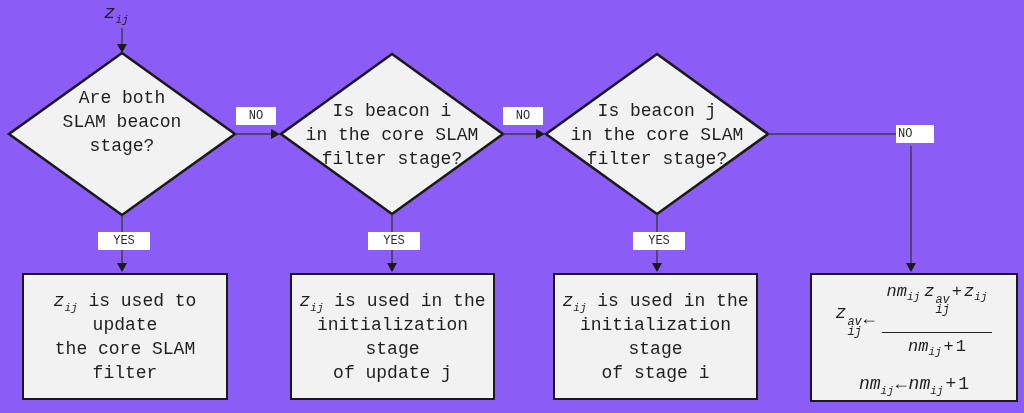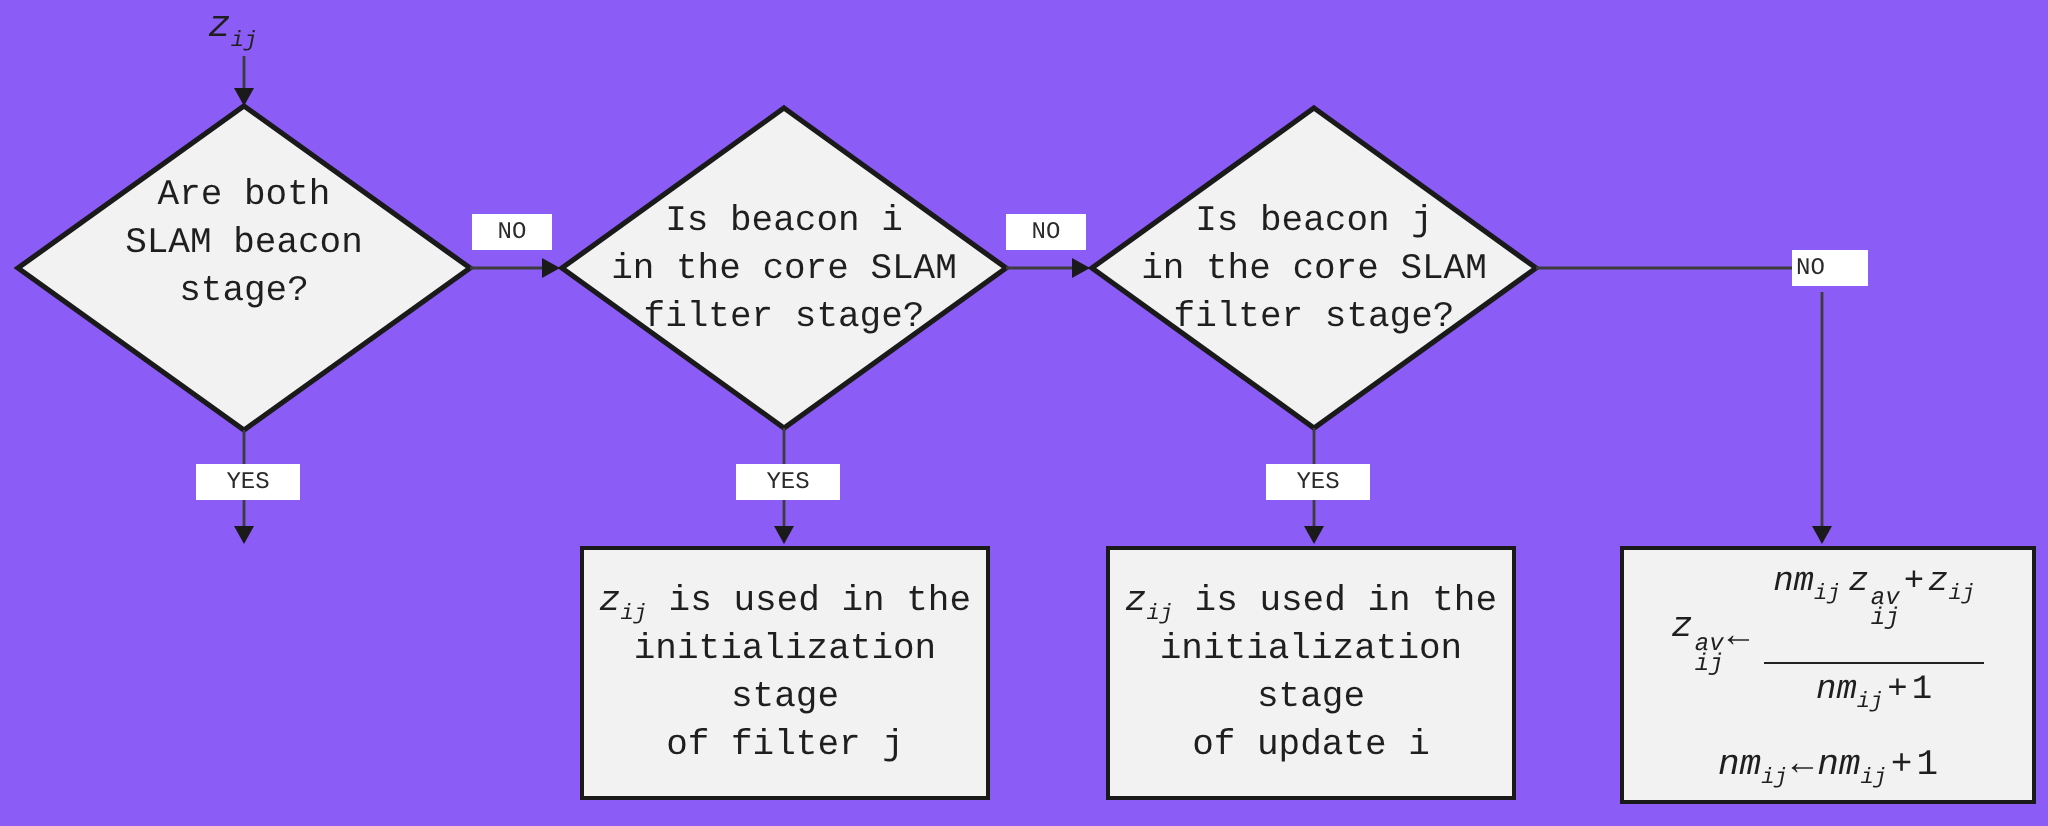--- a/index.html
+++ b/index.html
@@ -90,31 +90,35 @@
     <div>filter stage?</div>
   </div>
 
   <div class="edge-label" style="left:236px;top:107px;width:36px;">NO</div>
   <div class="edge-label" style="left:503px;top:107px;width:36px;">NO</div>
   <div class="edge-label" style="left:896px;top:125px;width:34px;text-align:left;">NO</div>
   <div class="edge-label" style="left:98px;top:232px;width:48px;">YES</div>
   <div class="edge-label" style="left:368px;top:232px;width:48px;">YES</div>
   <div class="edge-label" style="left:633px;top:232px;width:48px;">YES</div>
 
+  <div class="node-box" style="left:22px;top:273px;width:206px;height:127px;">
+    <div><i>z</i><sub>ij</sub><span> is used to update</span></div>
+    <div>the core SLAM filter</div>
+  </div>
 
   <div class="node-box" style="left:290px;top:273px;width:205px;height:127px;">
     <div><i>z</i><sub>ij</sub><span> is used in the</span></div>
     <div>initialization stage</div>
-    <div>of filter j</div>
+    <div>of update j</div>
   </div>
 
   <div class="node-box" style="left:553px;top:273px;width:205px;height:127px;">
     <div><i>z</i><sub>ij</sub><span> is used in the</span></div>
     <div>initialization stage</div>
-    <div>of update i</div>
+    <div>of stage i</div>
   </div>
 
   <div class="node-box" style="left:810px;top:273px;width:208px;height:129px;">
     <div class="f-line1">
       <span><i>z</i><span class="ss">
             <span>av</span>
             <span>ij</span>
           </span></span>
       <span class="op">←</span>
       <span class="frac">

